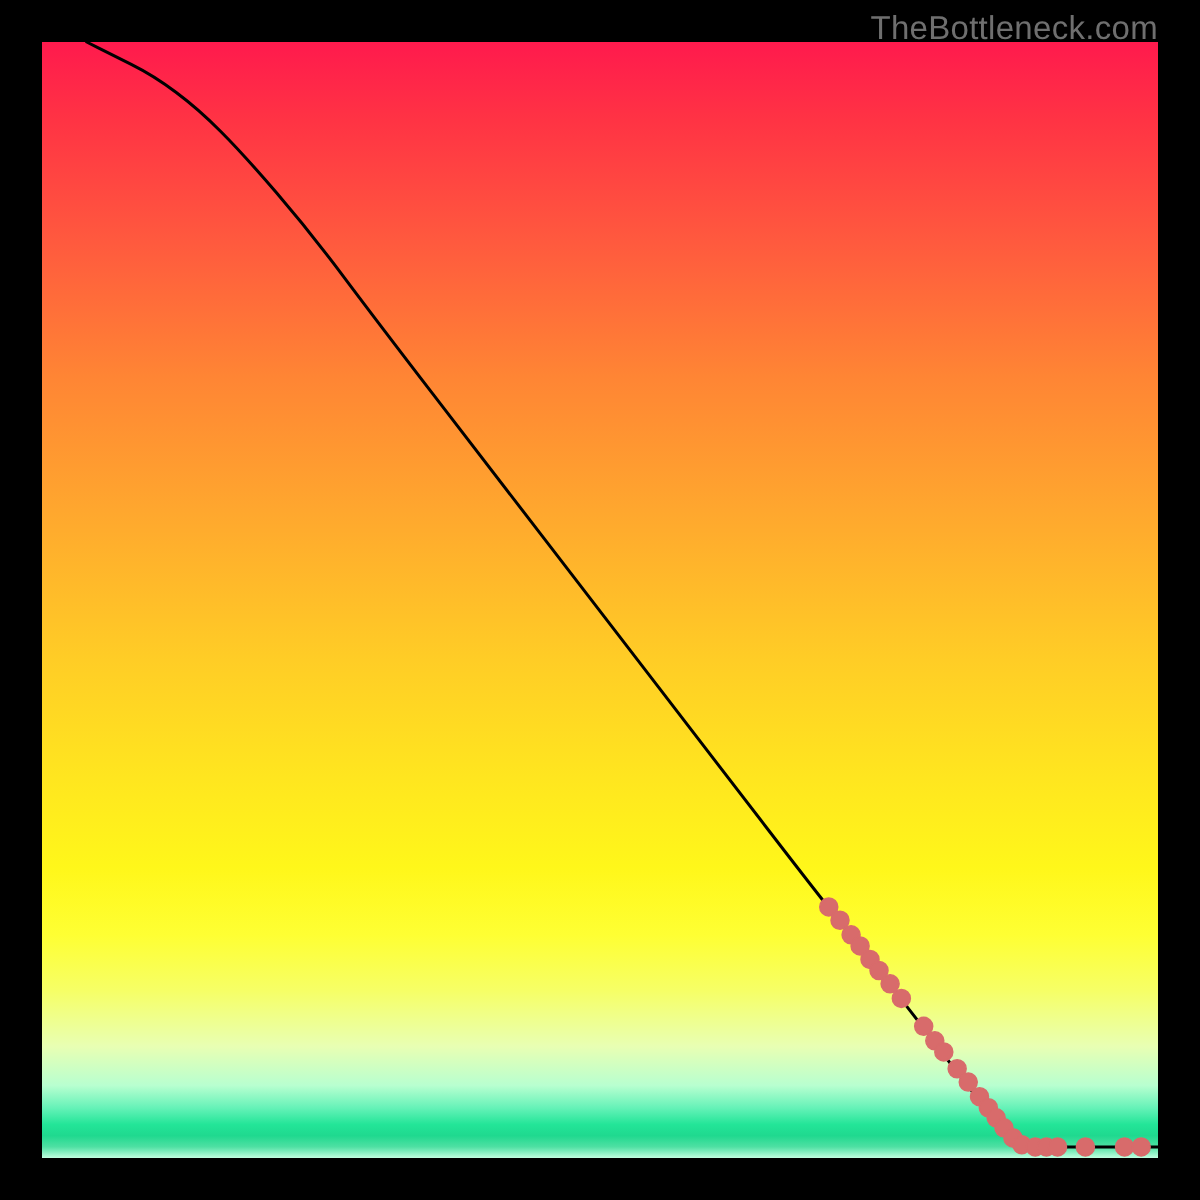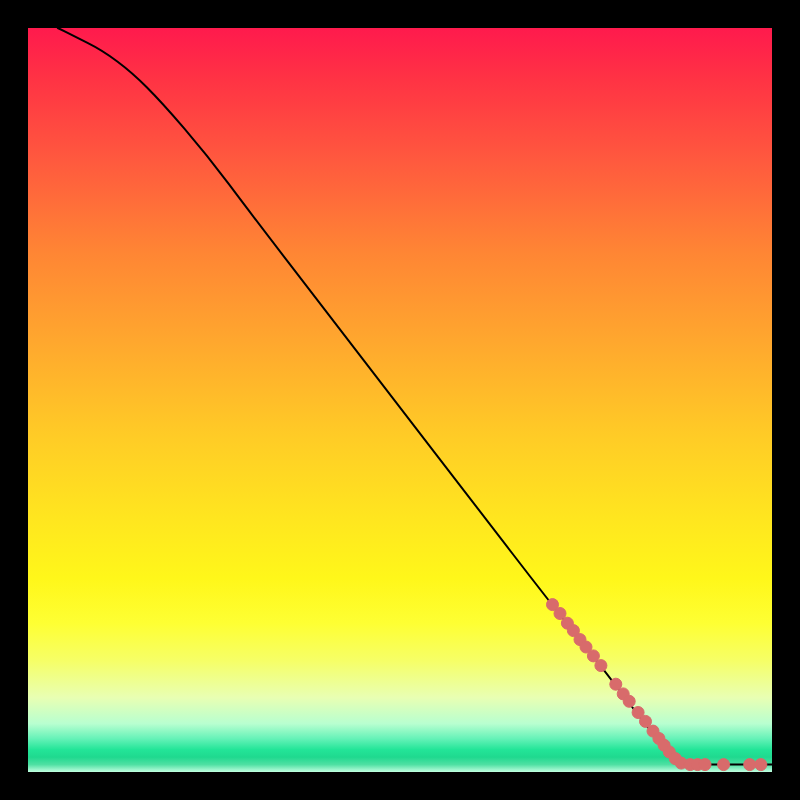--- a/index.html
+++ b/index.html
@@ -72,20 +72,21 @@
   }
   .dot {
     fill: #d86b6b;
     stroke: #d86b6b;
   }
 </style>
 </head>
 <body>
 
 <div class="frame">
+  <div class="watermark">TheBottleneck.com</div>
   <div class="plot">
     <svg class="curve" viewBox="0 0 744 744">
       <path id="curve-path" class="curve-path" d="M 29.8 0.0 Q 29.8 0.0 37.2 3.7 Q 44.6 7.4 59.5 14.9 Q 74.4 22.3 89.3 33.5 Q 104.2 44.6 119.0 59.5 Q 133.9 74.4 156.2 100.4 Q 178.6 126.5 200.9 156.2 Q 223.2 186.0 260.4 234.4 Q 297.6 282.7 334.8 331.1 Q 372.0 379.4 409.2 427.8 Q 446.4 476.2 483.6 524.5 Q 520.8 572.9 550.6 610.1 Q 580.3 647.3 602.6 677.0 Q 625.0 706.8 636.1 718.0 Q 647.3 729.1 651.0 732.8 Q 654.7 736.6 669.6 736.6 Q 684.5 736.6 699.4 736.6 Q 714.2 736.6 729.1 736.6 T 744.0 736.6" stroke="#000000"></path>
       <g id="dots">
           <circle cx="524.5" cy="576.6" r="6" class="dot" fill="#d86b6b"></circle>
           <circle cx="532.0" cy="585.5" r="6" class="dot" fill="#d86b6b"></circle>
           <circle cx="539.4" cy="595.2" r="6" class="dot" fill="#d86b6b"></circle>
           <circle cx="545.4" cy="602.6" r="6" class="dot" fill="#d86b6b"></circle>
           <circle cx="552.0" cy="611.6" r="6" class="dot" fill="#d86b6b"></circle>
           <circle cx="558.0" cy="619.0" r="6" class="dot" fill="#d86b6b"></circle>

